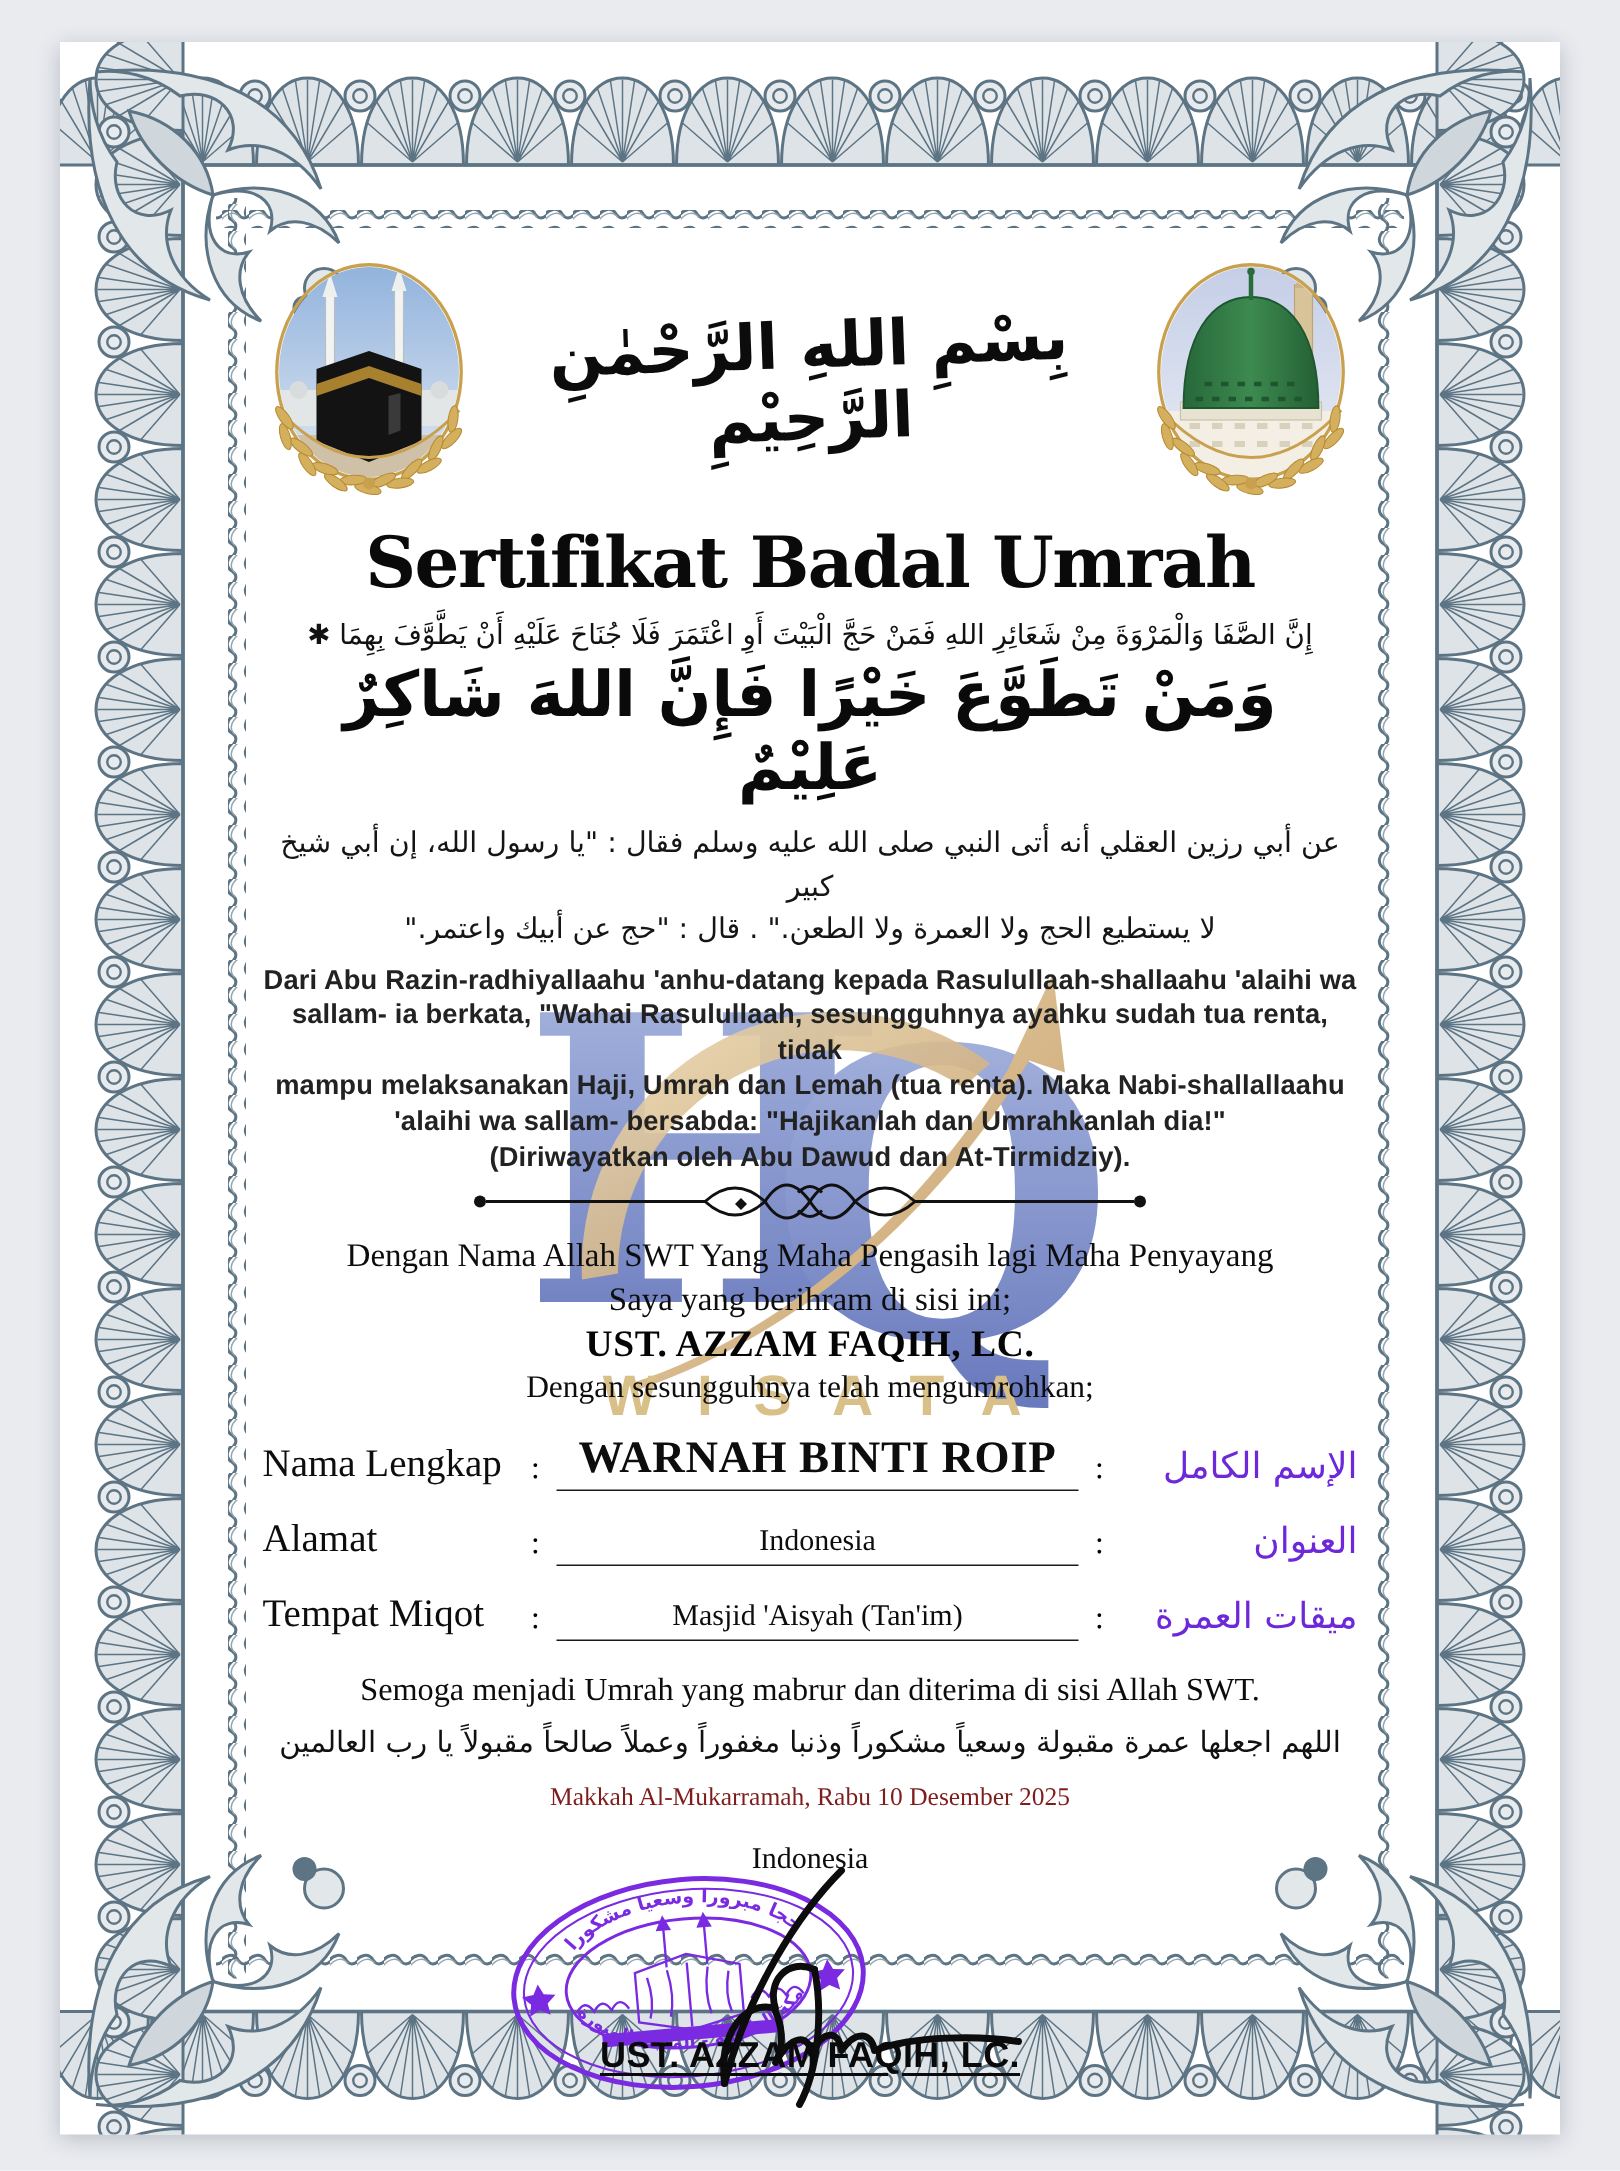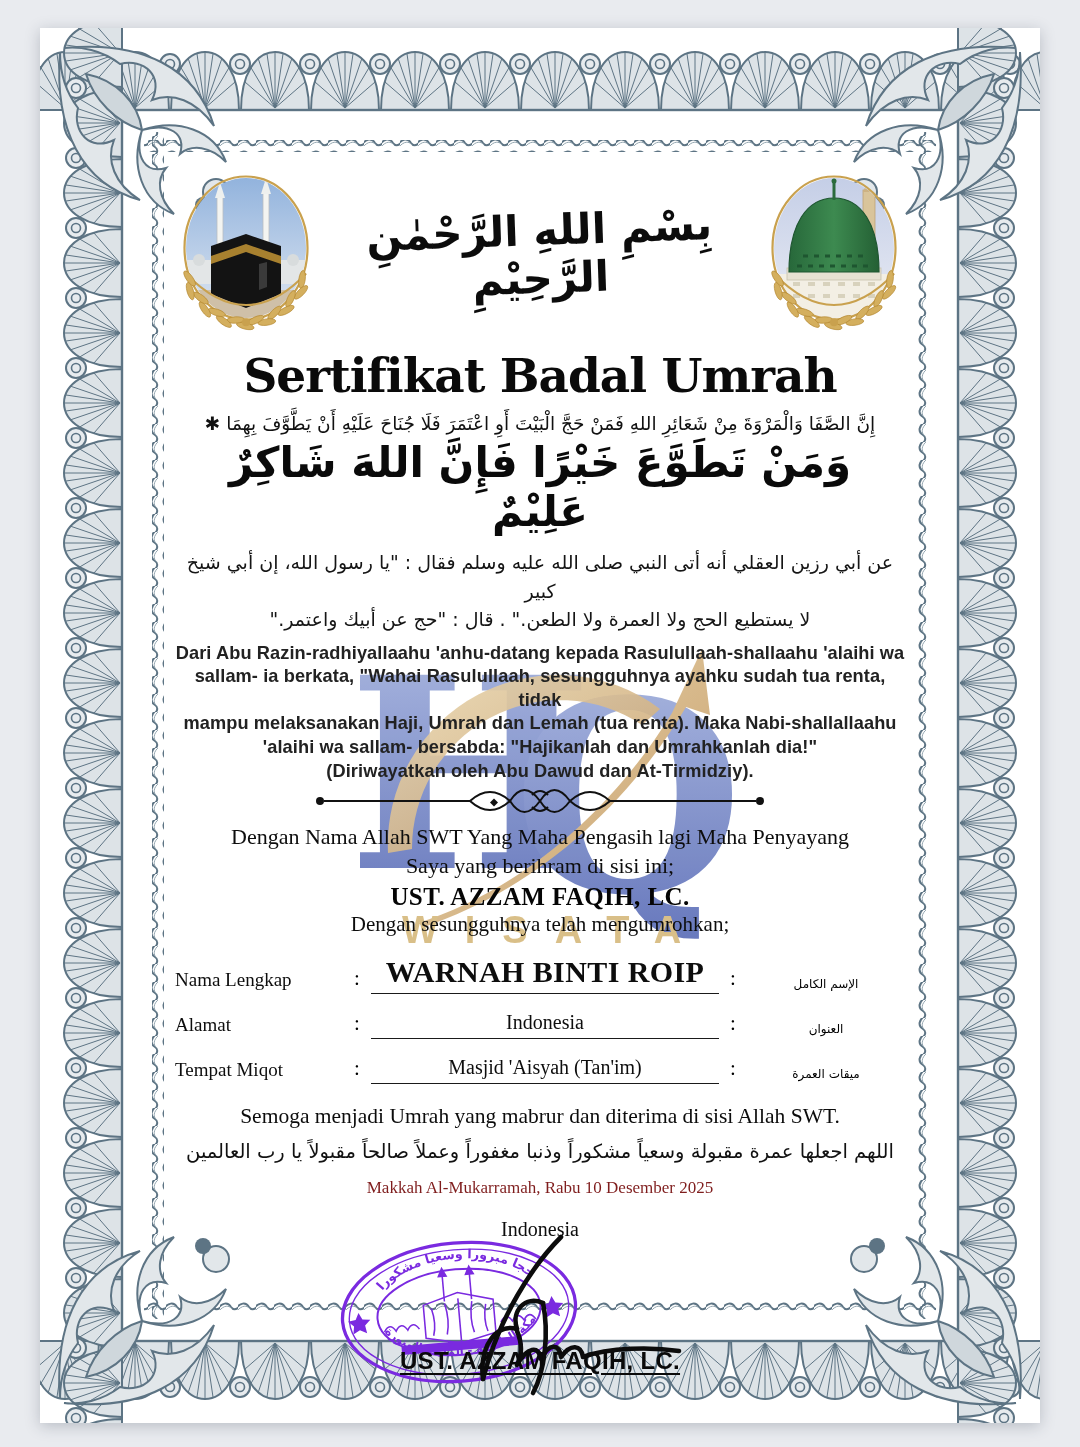--- a/index.html
+++ b/index.html
@@ -23,25 +23,25 @@
     color:#151515;direction:rtl;white-space:pre-line;}
   .translation{margin-top:8px;font-family:"Liberation Sans",sans-serif;font-weight:600;
     font-size:18.2px;line-height:1.3;color:#222;white-space:pre-line;letter-spacing:.1px;}
   .divider{margin:4px auto 0;display:block;}
   .intro{margin-top:8px;font-size:22px;line-height:1.3;white-space:pre-line;color:#0d0d0d;}
   .performer{margin-top:2px;font-size:25px;font-weight:bold;letter-spacing:.4px;color:#050505;}
   .decl{font-size:21px;margin-top:1px;color:#0d0d0d;}
 
   .fields{margin-top:18px;display:flex;flex-direction:column;gap:17px;}
   .frow{display:grid;grid-template-columns:168px 16px 1fr 16px 158px;align-items:end;column-gap:6px;}
-  .flabel{text-align:left;font-size:19px;color:#0d0d0d;padding-bottom:3px;}
+  .flabel{text-align:left;font-size:26px;color:#0d0d0d;padding-bottom:3px;}
   .colon{font-size:21px;padding-bottom:3px;}
   .fvalue{border-bottom:1.7px solid #1a1a1a;padding-bottom:4px;font-size:20px;color:#0d0d0d;}
   .fvalue.bold{font-weight:bold;font-size:30px;letter-spacing:.4px;}
-  .far{text-align:center;font-family:"DejaVu Sans",sans-serif;font-size:12px;color:#000000;
+  .far{text-align:right;font-family:"DejaVu Sans",sans-serif;font-size:24px;color:#6d28d9;
     direction:rtl;padding-bottom:3px;}
 
   .hope{margin-top:20px;font-size:21.5px;color:#0c0c0c;}
   .dua{margin-top:11px;font-family:"DejaVu Sans",sans-serif;font-size:19.5px;color:#111;direction:rtl;}
   .placedate{margin-top:15px;font-size:17px;color:#7f1d1d;}
   .pelaksana{margin-top:20px;font-size:20px;color:#0c0c0c;}
 
   .sign-area{position:relative;height:128px;margin-top:4px;}
   .stamp-svg{position:absolute;left:158px;top:-6px;width:252px;height:146px;transform:rotate(-5deg);}
   .sig-svg{position:absolute;left:218px;top:-16px;width:310px;height:168px;}

